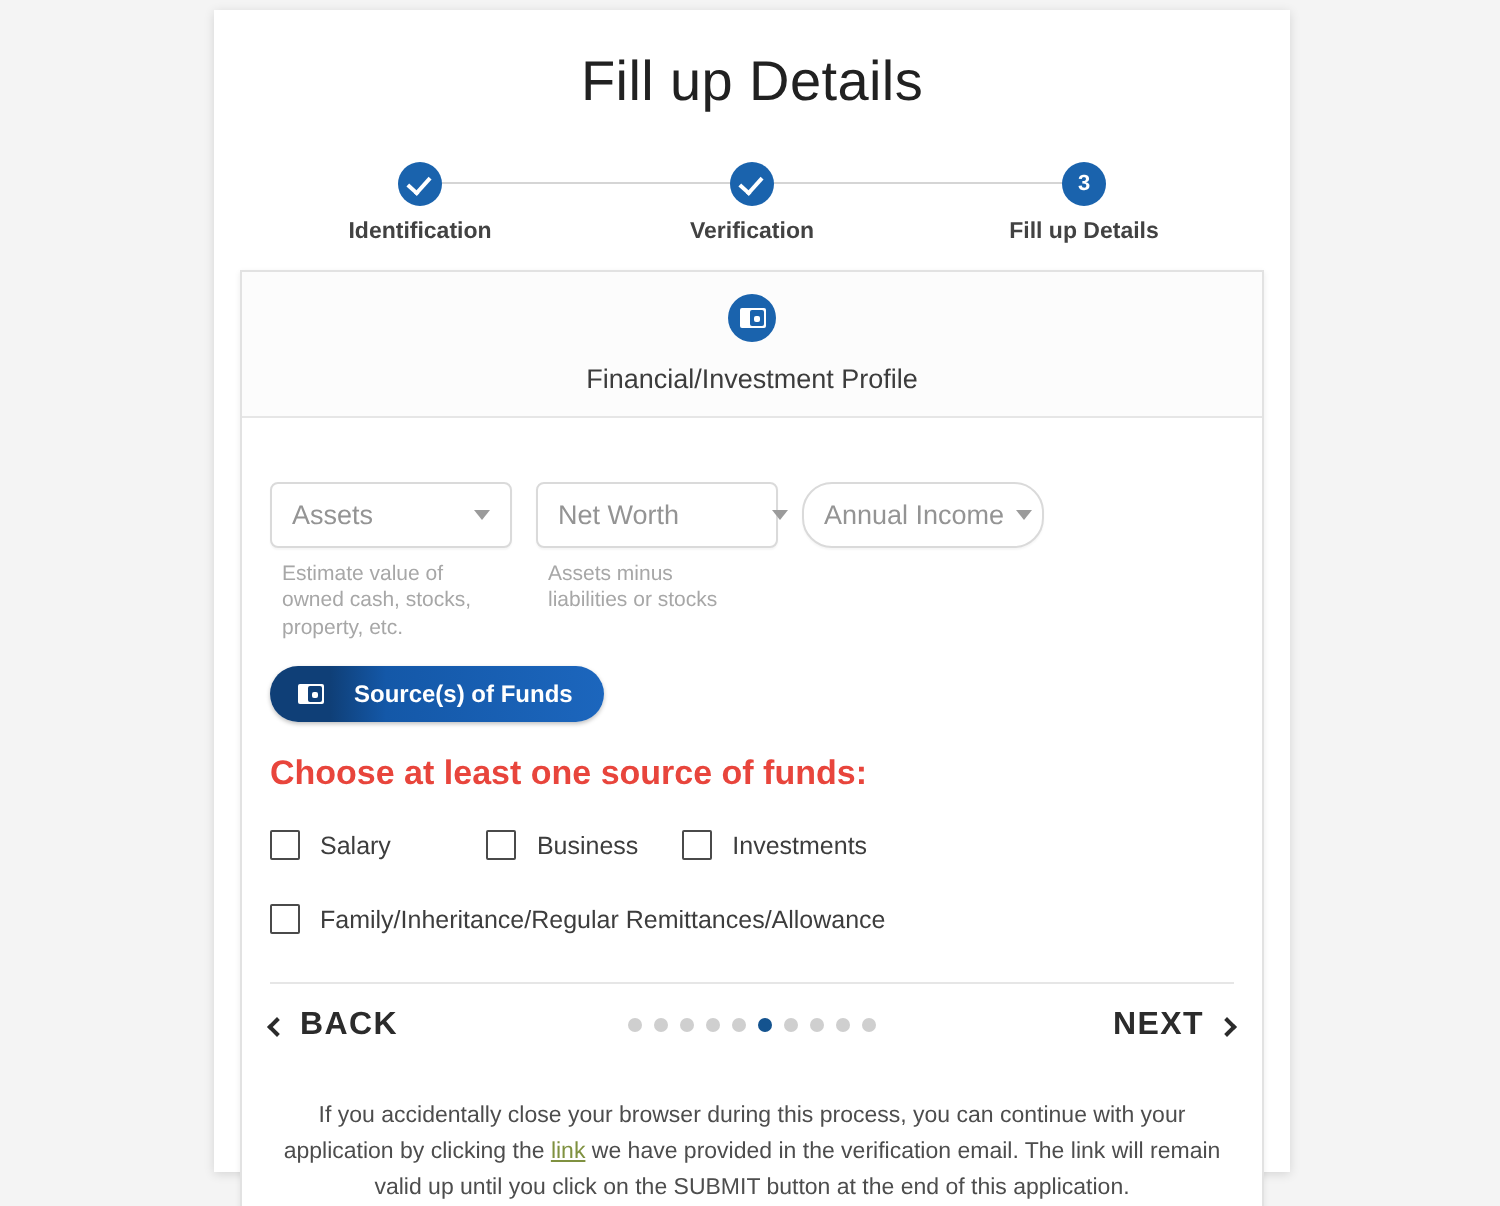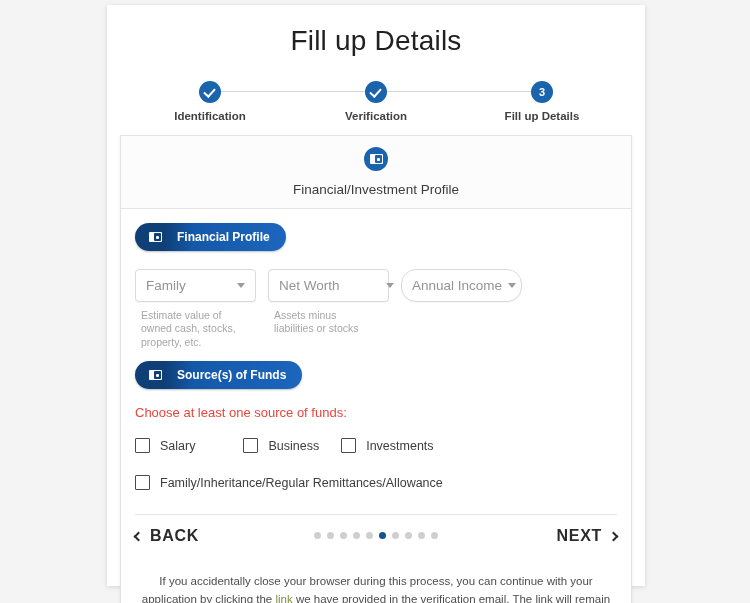--- a/index.html
+++ b/index.html
@@ -233,22 +233,22 @@
     font-size: 10.5px;
     line-height: 1.28;
     color: #a7a7a7;
     width: 110px;
     padding-left: 6px;
   }
 
   
   .error-note {
     margin-top: 16px;
-    font-size: 13px;
-    font-weight: 400;
+    font-size: 17px;
+    font-weight: 700;
     color: #e8453c;
   }
 
   
   .cb-row {
     display: flex;
     align-items: flex-end;
     margin-top: 18px;
     gap: 0;
   }
@@ -365,33 +365,27 @@
       <div class="panel-head">
         <div class="wallet-circle">
           <div class="glyph"></div>
         </div>
         <div class="panel-head-title">Financial/Investment Profile</div>
       </div>
 
       <div class="panel-body">
 
         
-        <div class="pill">
-          <span class="pill-icon">
-              <span class="glyph"></span>
-            </span>
-          <span class="pill-label">Financial Profile</span>
-        </div>
 
         
         <div class="dd-row">
 
           <div class="dd-col">
             <div class="dd w1">
-              <span class="dd-text">Family</span>
+              <span class="dd-text">Assets</span>
               <span class="caret"></span>
             </div>
             <div class="dd-help">Estimate value of owned cash, stocks, property, etc.</div>
           </div>
 
           <div class="dd-col">
             <div class="dd w2">
               <span class="dd-text">Net Worth</span>
               <span class="caret"></span>
             </div>

